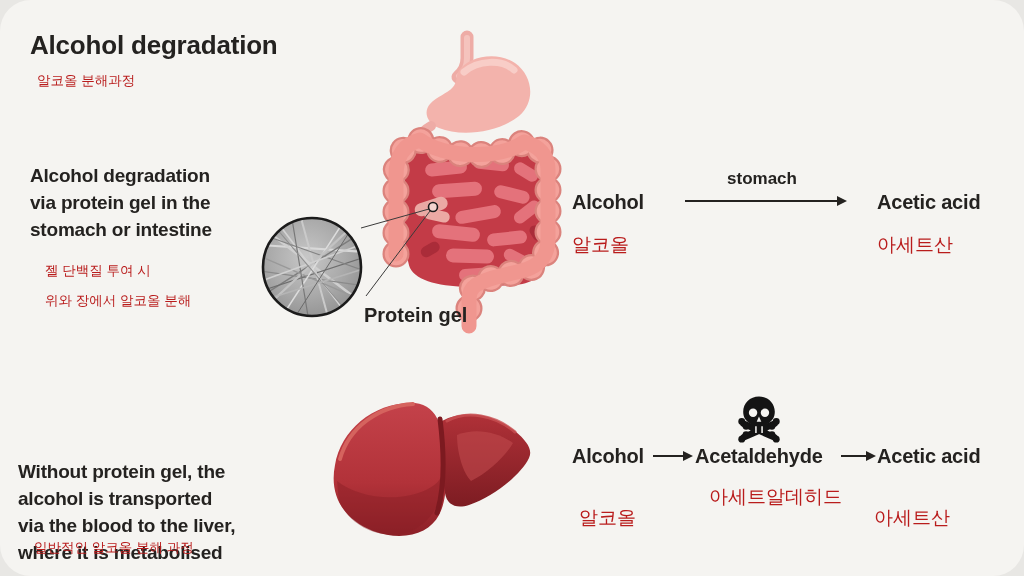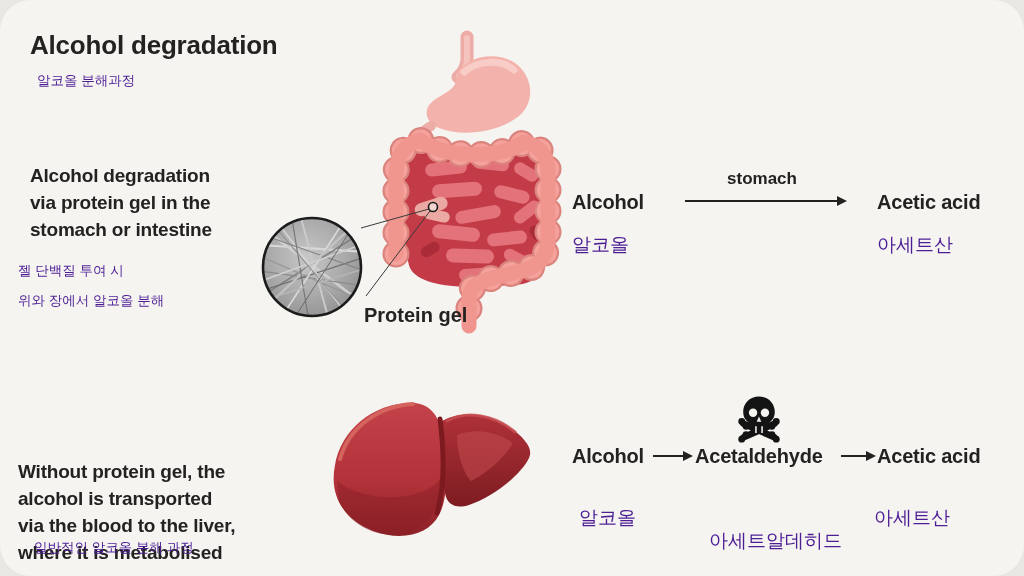--- a/index.html
+++ b/index.html
@@ -5,21 +5,21 @@
   html,body{margin:0;padding:0;background:#e8e7e4;}
   #canvas{
     position:relative;width:1024px;height:576px;overflow:hidden;
     background:#f5f4f1;color:#242220;
     font-family:"Liberation Sans", sans-serif;
     border-radius:31px;
   }
   .abs{position:absolute;}
   .b{font-weight:700;}
   .pre{white-space:pre-line;}
-  .ko{color:#4c1d95;}
+  .ko{color:#b91c1c;}
   .title{font-size:26px;letter-spacing:-0.2px;line-height:1.1;}
   .subtitle{font-size:13.5px;}
   .heading{font-size:19px;line-height:27px;letter-spacing:-0.2px;}
   .note{font-size:13.5px;line-height:30px;}
   .flow-en{font-size:20px;letter-spacing:-0.2px;}
   .flow-ko{font-size:19px;}
   .gel-label{font-size:20px;}
   .arrow-label{font-size:17px;text-align:center;}
   .arrow{position:absolute;height:2.4px;background:#242220;}
   .arrow::after{
@@ -31,21 +31,21 @@
 <body>
 
 <div id="canvas">
 
   <div class="abs b title" style="left:30px;top:31px;">Alcohol degradation</div>
   <div class="abs subtitle ko" style="left:37px;top:72px;">알코올 분해과정</div>
 
   <div class="abs b heading pre" style="left:30px;top:162px;">Alcohol degradation
 via protein gel in the
 stomach or intestine</div>
-  <div class="abs note ko pre" style="left:18px;top:256px;">젤 단백질 투여 시
+  <div class="abs note ko pre" style="left:45px;top:256px;">젤 단백질 투여 시
 위와 장에서 알코올 분해</div>
 
   <svg class="abs" style="left:253px;top:0;" width="310" height="345" viewBox="253 0 310 345">
     <defs>
       <radialGradient id="gelg" cx="45%" cy="40%" r="70%">
         <stop offset="0%" stop-color="#c7c7c7"></stop>
         <stop offset="55%" stop-color="#aaaaaa"></stop>
         <stop offset="100%" stop-color="#8d8d8d"></stop>
       </radialGradient>
       <clipPath id="gelclip">
@@ -183,16 +183,16 @@
       <path d="M27.2,32.5 L27.2,39.5"></path>
     </g>
   </svg>
 
   <div class="abs b flow-en" style="left:572px;top:445px;">Alcohol</div>
   <div class="arrow" style="left:653px;top:455px;width:31px;"></div>
   <div class="abs b flow-en" style="left:695px;top:445px;">Acetaldehyde</div>
   <div class="arrow" style="left:841px;top:455px;width:26px;"></div>
   <div class="abs b flow-en" style="left:877px;top:445px;">Acetic acid</div>
   <div class="abs flow-ko ko" style="left:579px;top:505px;">알코올</div>
-  <div class="abs flow-ko ko" style="left:709px;top:528px;">아세트알데히드</div>
+  <div class="abs flow-ko ko" style="left:709px;top:484px;">아세트알데히드</div>
   <div class="abs flow-ko ko" style="left:874px;top:505px;">아세트산</div>
 
 </div>
 
 </body></html>

